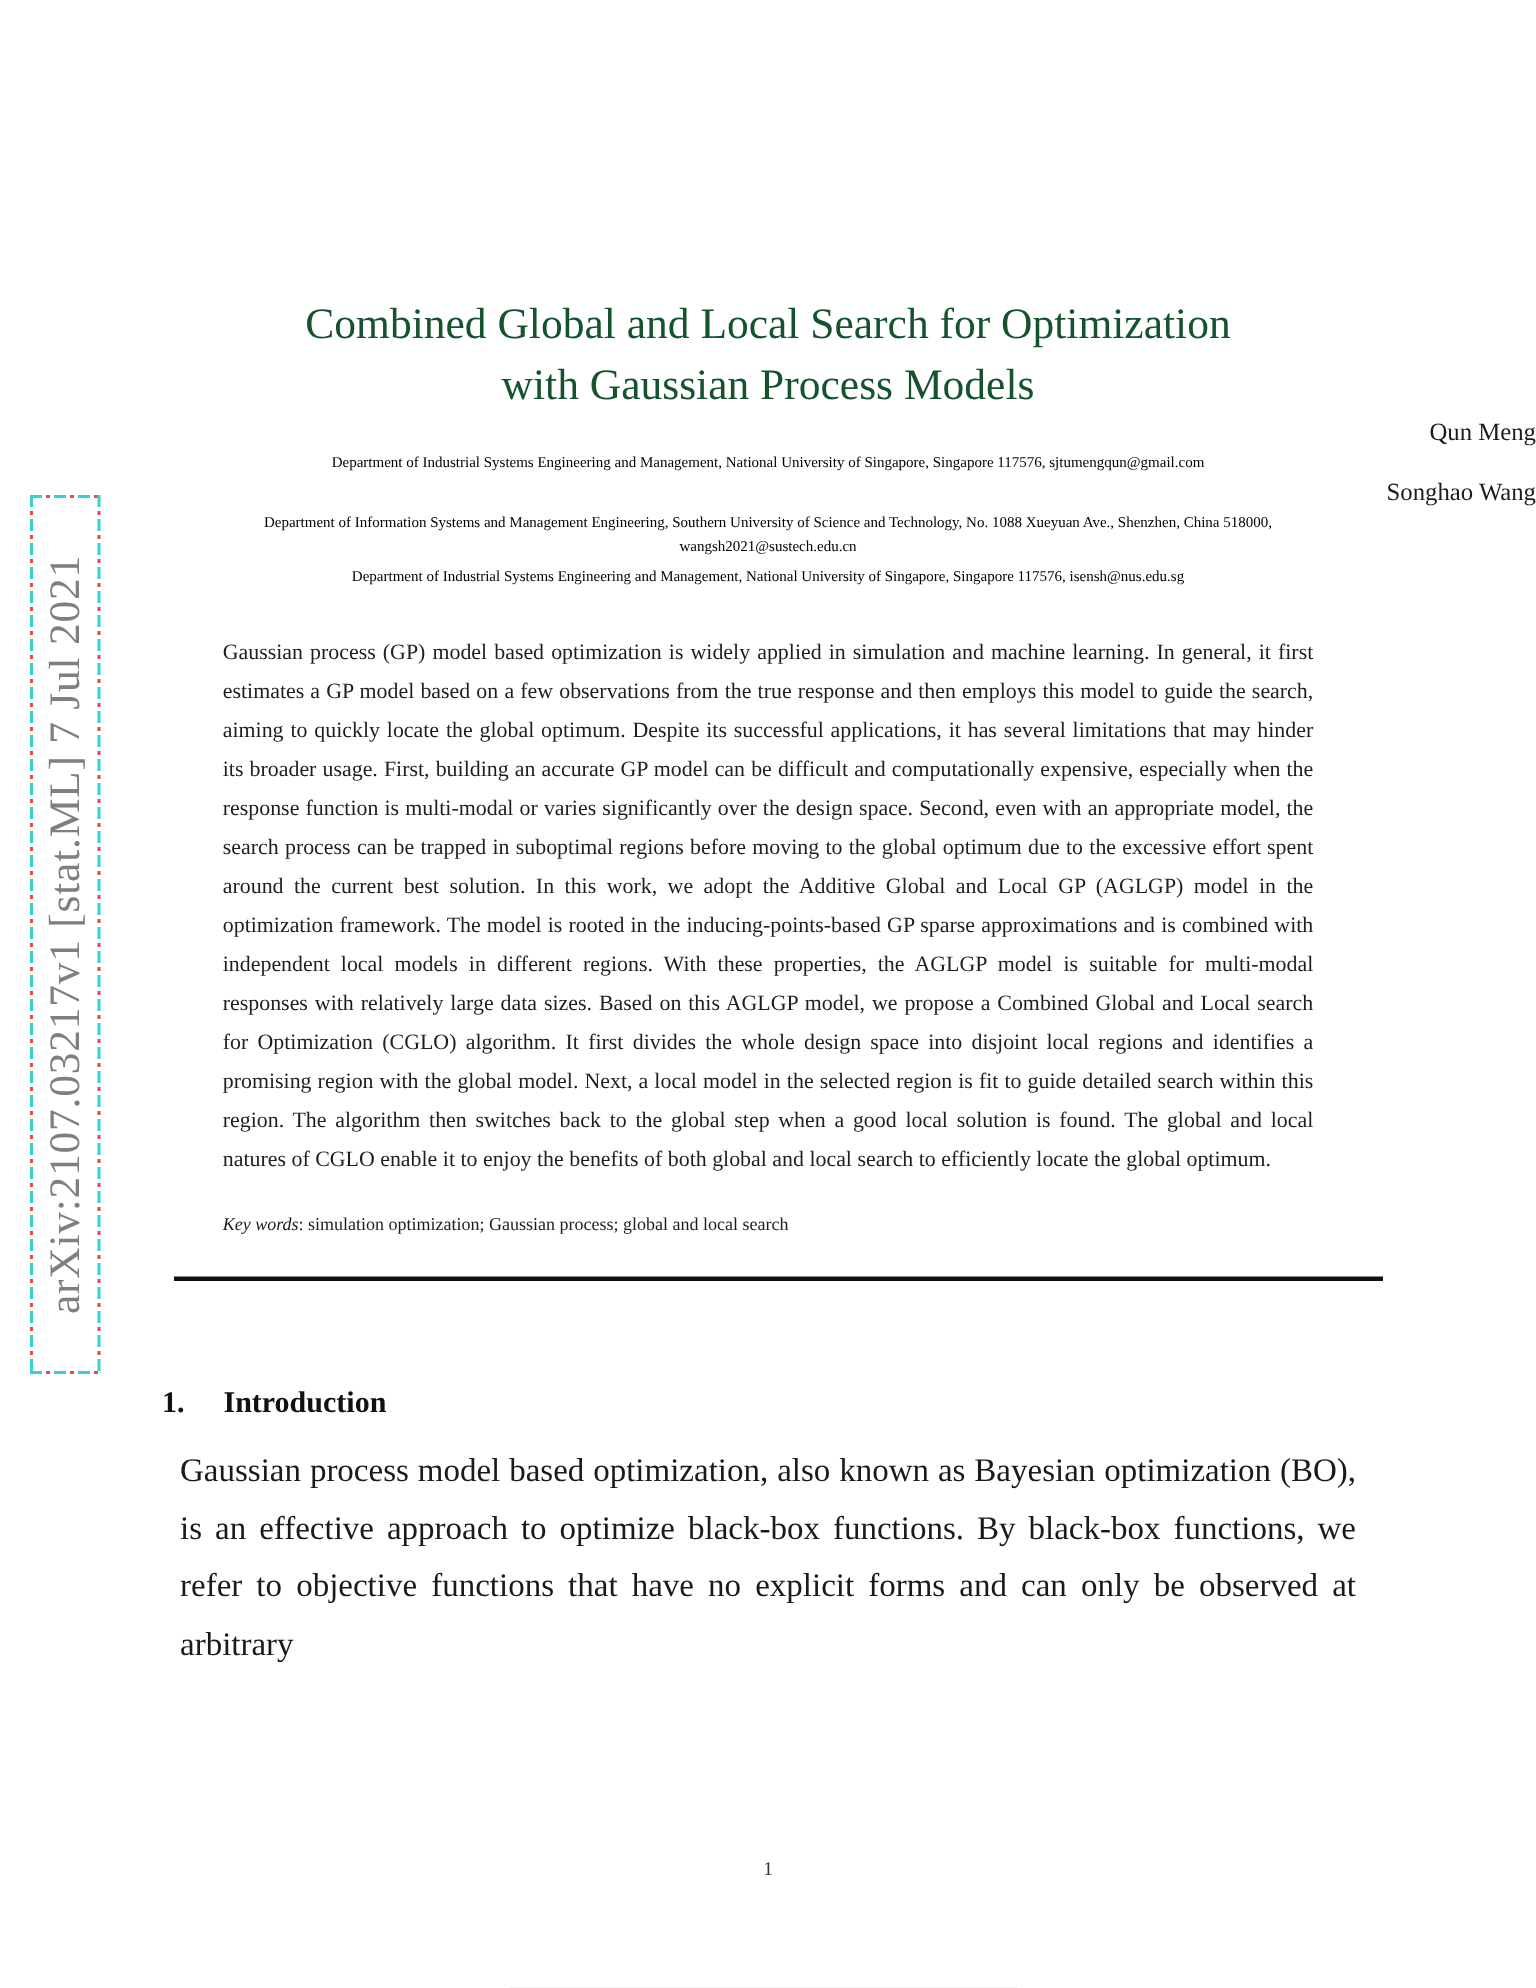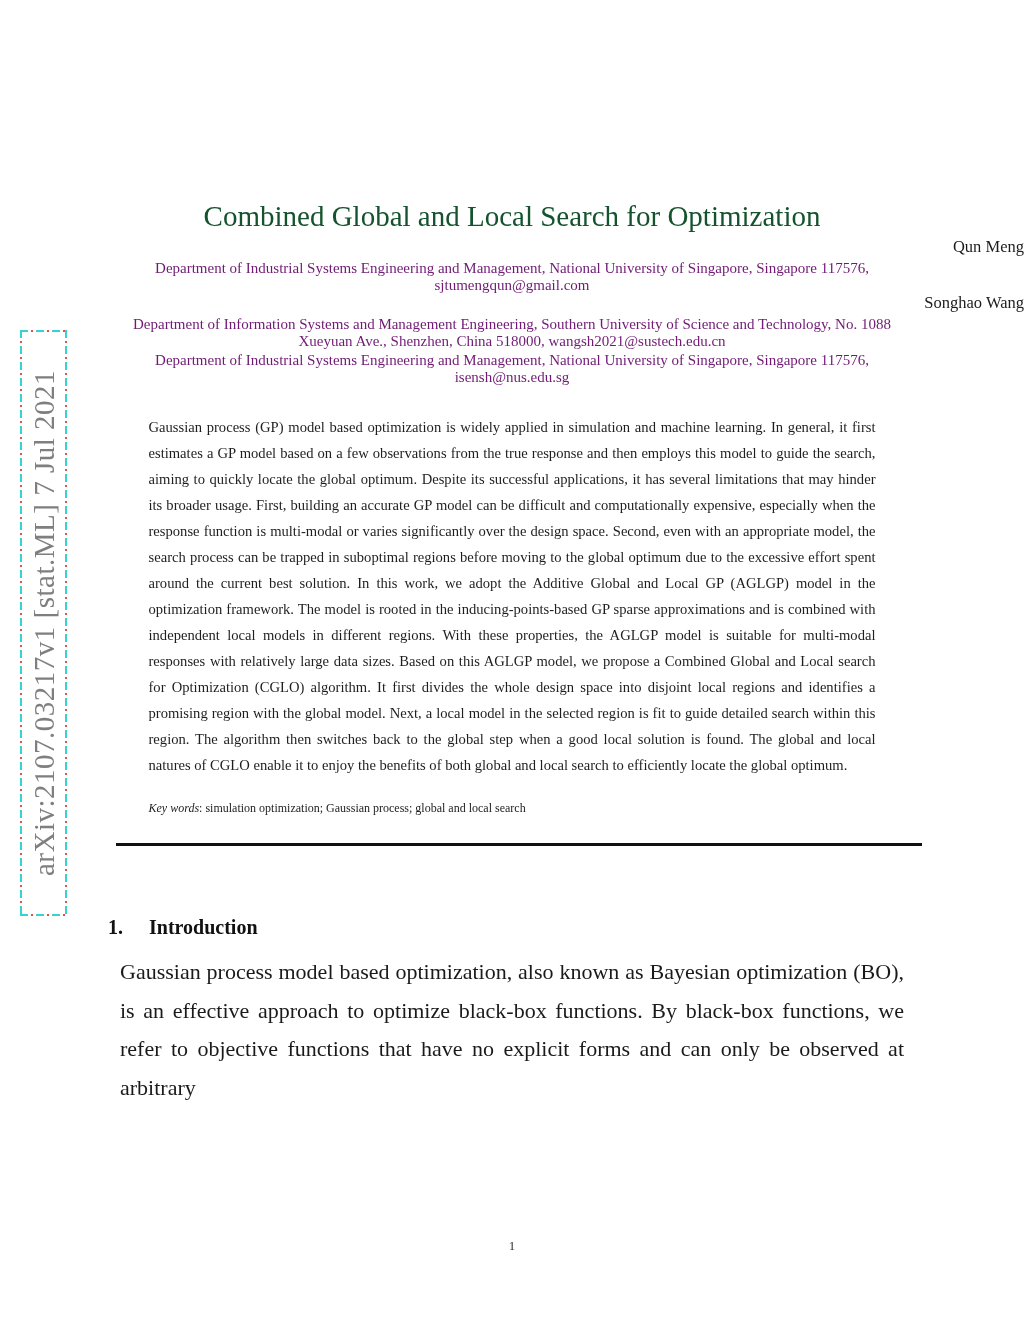--- a/index.html
+++ b/index.html
@@ -49,23 +49,23 @@
   }
   .author-block{text-align:center;}
   .author-name{
     font-size:16.5px;
     line-height:20px;
     text-align:right;
   }
   .author-affil{
     width:772px;
     margin:3px auto 0 auto;
-    font-size:15px;
+    font-size:10px;
     line-height:16.5px;
-    color:#701a75;
+    color:#000000;
   }
 
   
   .abstract{
     width:727px;
     margin:29px auto 0 auto;
     font-size:14.6px;
     line-height:26px;
     text-align:justify;
     color:#1e1e1e;
@@ -117,20 +117,21 @@
 <body>
 
 <div class="page">
 
   <div class="watermark-box">
     <span class="watermark-text">arXiv:2107.03217v1  [stat.ML]  7 Jul 2021</span>
   </div>
 
   <h1 class="title">
     <span>Combined Global and Local Search for Optimization</span><br>
+    <span>with Gaussian Process Models</span>
   </h1>
 
   <div class="author-block">
     <div class="author-name">Qun Meng</div>
     <div class="author-affil">Department of Industrial Systems Engineering and Management, National University of Singapore, Singapore 117576, sjtumengqun@gmail.com</div>
   </div>
 
   <div class="author-block">
     <div class="author-name">Songhao Wang</div>
     <div class="author-affil">Department of Information Systems and Management Engineering, Southern University of Science and Technology, No. 1088 Xueyuan Ave., Shenzhen, China 518000, wangsh2021@sustech.edu.cn</div>

